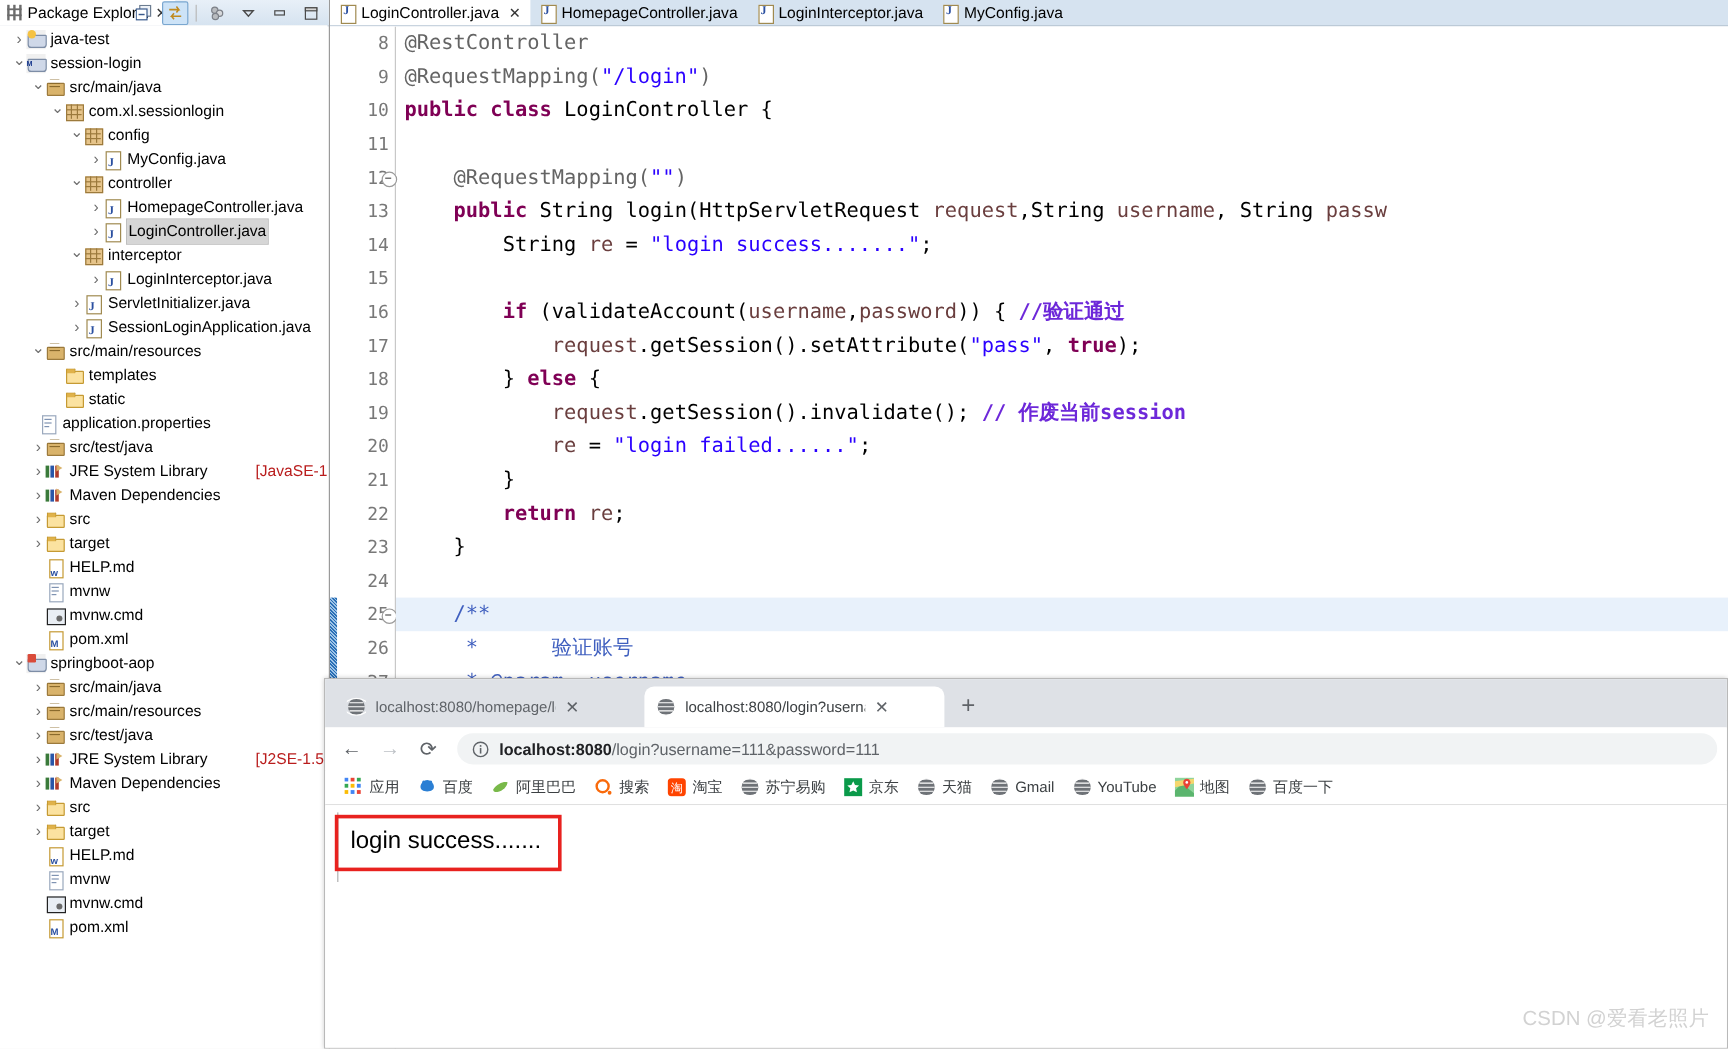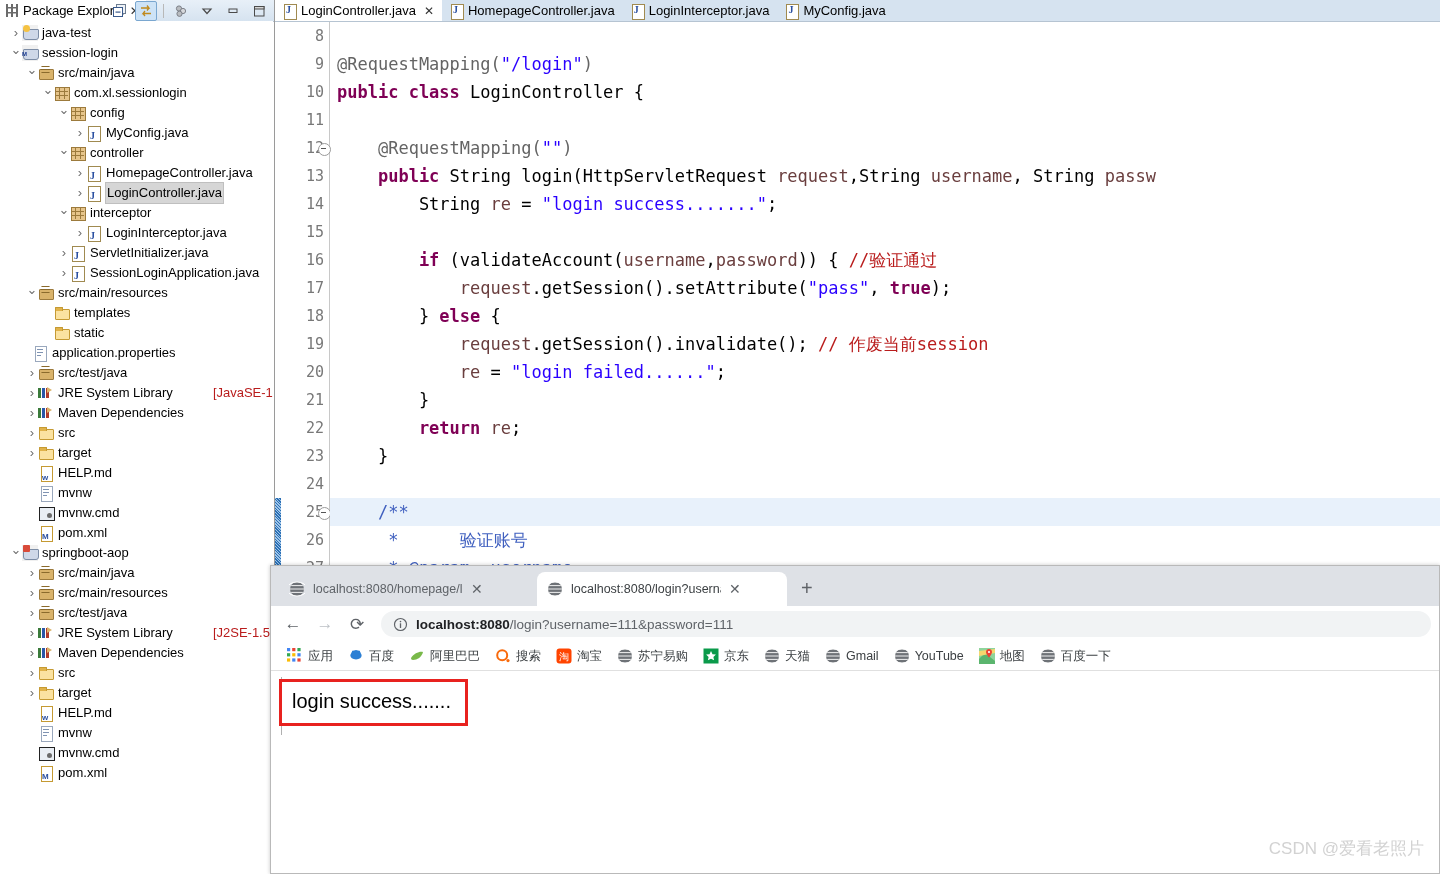--- a/index.html
+++ b/index.html
@@ -98,21 +98,21 @@
   #gutter{position:absolute;left:6px;top:0;width:48px;height:100%;background:#fff;border-right:1px solid #c8c8c8;}
   .gln{position:absolute;right:5px;font-family:"DejaVu Sans Mono",monospace;font-size:15px;color:#787878;line-height:28px;height:28px;text-align:right;}
   .gfold{position:absolute;right:-2px;width:11px;height:11px;border:1px solid #9a9a9a;border-radius:50%;background:#fff;}
   .gfold::after{content:"";position:absolute;left:2px;top:4px;width:5px;height:1px;background:#555;}
   #codearea{position:absolute;left:55px;top:0;right:0;height:100%;}
   .cline{position:absolute;left:0;right:0;height:28px;line-height:28px;white-space:pre;font-family:"DejaVu Sans Mono",monospace;font-size:17px;color:#000;padding-left:7px;box-sizing:border-box;}
   .cline.hl{background:#e8f1fb;}
   .kw{color:#7f0055;font-weight:bold;}
   .ann{color:#646464;}
   .str{color:#2a00ff;}
-  .cmt{color:#b91c1c;}
+  .cmt{color:#6d28d9;font-weight:bold;}
   .jdoc{color:#3f5fbf;}
   .plain{color:#000;}
   .prm{color:#6a3e3e;}
 
   
   #browser{position:absolute;left:270px;top:565px;width:1170px;height:309px;background:#fff;border:1px solid #b9b9b9;box-sizing:border-box;box-shadow:0 0 4px rgba(0,0,0,.22);}
   #br-tabstrip{height:40px;background:#dee1e6;position:relative;}
   .br-tab{position:absolute;top:6px;height:34px;display:flex;align-items:center;gap:8px;padding:0 10px;border-radius:8px 8px 0 0;box-sizing:border-box;}
   .br-tab .favi{width:16px;height:16px;flex:0 0 16px;}
   .br-tab .ttx{font-size:12.5px;color:#3c4043;max-width:150px;overflow:hidden;white-space:nowrap;}
@@ -427,20 +427,21 @@
           <div class="gln" style="top: 364px;">21</div>
           <div class="gln" style="top: 392px;">22</div>
           <div class="gln" style="top: 420px;">23</div>
           <div class="gln" style="top: 448px;">24</div>
           <div class="gln" style="top: 476px;">25</div>
           <div class="gfold" style="top: 485px;"></div>
           <div class="gln" style="top: 504px;">26</div>
           <div class="gln" style="top: 532px;">27</div>
         </div>
       <div id="codearea">
+          <div class="cline" style="top: 0px;"><span class="ann">@RestController</span></div>
           <div class="cline" style="top: 28px;"><span class="ann">@RequestMapping(</span><span class="str">"/login"</span><span class="ann">)</span></div>
           <div class="cline" style="top: 56px;"><span class="kw">public class </span><span class="plain">LoginController {</span></div>
           <div class="cline" style="top: 84px;"></div>
           <div class="cline" style="top: 112px;"><span class="ann">    @RequestMapping(</span><span class="str">""</span><span class="ann">)</span></div>
           <div class="cline" style="top: 140px;"><span class="kw">    public </span><span class="plain">String </span><span class="plain">login(HttpServletRequest </span><span class="prm">request</span><span class="plain">,String </span><span class="prm">username</span><span class="plain">, String </span><span class="prm">passw</span></div>
           <div class="cline" style="top: 168px;"><span class="plain">        String </span><span class="prm">re</span><span class="plain"> = </span><span class="str">"login success......."</span><span class="plain">;</span></div>
           <div class="cline" style="top: 196px;"></div>
           <div class="cline" style="top: 224px;"><span class="kw">        if </span><span class="plain">(validateAccount(</span><span class="prm">username</span><span class="plain">,</span><span class="prm">password</span><span class="plain">)) { </span><span class="cmt">//验证通过</span></div>
           <div class="cline" style="top: 252px;"><span class="plain">            </span><span class="prm">request</span><span class="plain">.getSession().setAttribute(</span><span class="str">"pass"</span><span class="plain">, </span><span class="kw">true</span><span class="plain">);</span></div>
           <div class="cline" style="top: 280px;"><span class="plain">        } </span><span class="kw">else </span><span class="plain">{</span></div>

